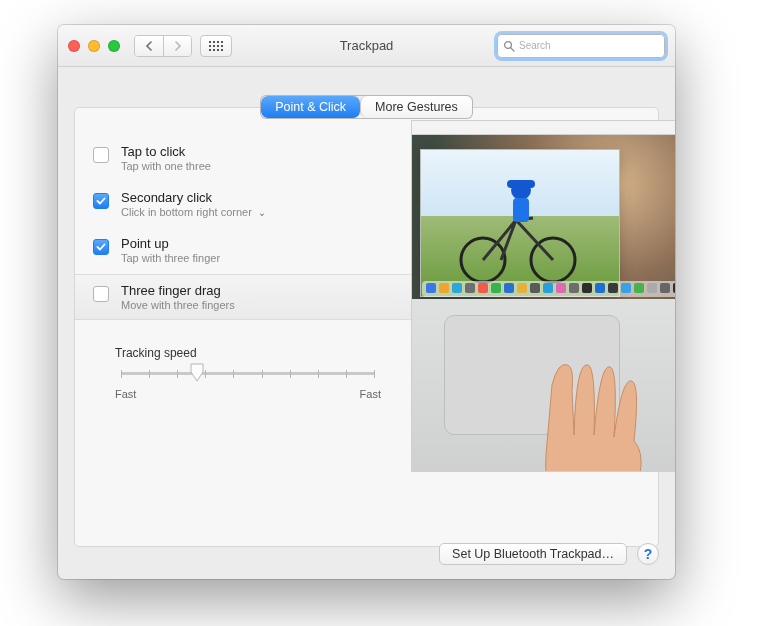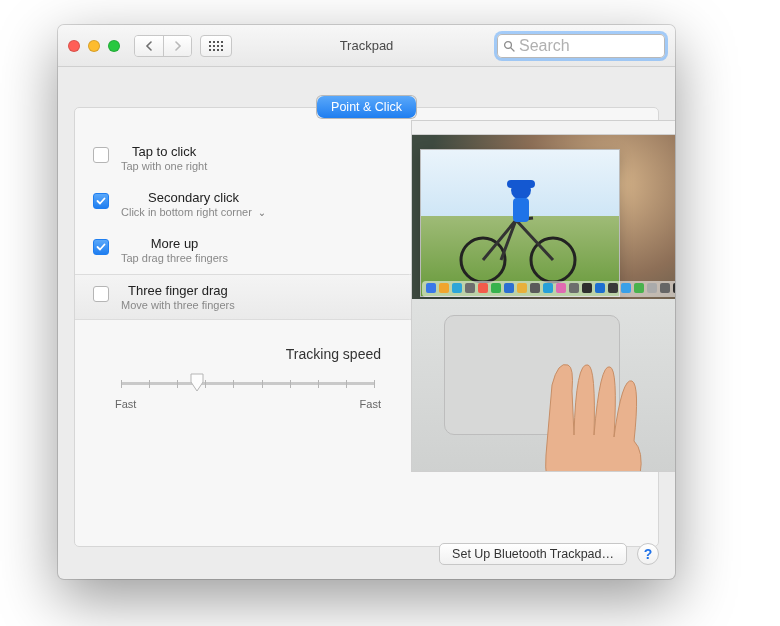--- a/index.html
+++ b/index.html
@@ -74,21 +74,21 @@
     width:168px; height:24px;
     border-radius:5px;
     background:#ffffff;
     box-shadow: 0 0 0 1px #b8b8b8 inset, 0 0 0 3px rgba(96,169,252,0.55);
     display:flex; align-items:center;
     padding:0 4px 0 6px;
     gap:4px;
   }
   .search-icon svg { display:block; }
   .search-input {
-    border:none; outline:none; flex:1; font-size:16px;
+    border:none; outline:none; flex:1; font-size:10px;
     color:#333; background:transparent;
   }
   .search-input::placeholder { color:#b0b0b0; }
 
   .body-area {
     padding: 18px 16px 14px 16px;
   }
   .seg-wrap { display:flex; justify-content:center; }
   .seg {
     display:flex;
@@ -130,21 +130,20 @@
     width: 336px;
     padding: 10px 0 0 0;
     position:relative;
   }
   .opt {
     display:flex;
     align-items:flex-start;
     gap:12px;
     padding: 8px 10px 8px 18px;
     min-height:46px;
-    text-align:center;
   }
   .opt.highlight {
     background: linear-gradient(#f4f4f4,#eaeaea);
     border-top:1px solid #dcdcdc;
     border-bottom:1px solid #dcdcdc;
     position:relative;
     overflow:visible;
   }
   .opt.highlight::after {
     content:"";
@@ -172,21 +171,21 @@
   .chk.checked svg { display:block; }
   .opt-txt { display:flex; flex-direction:column; gap:1px; }
   .opt-title { font-size:13px; color:#222; }
   .opt-sub   { font-size:11px; color:#888; display:flex; align-items:center; gap:6px;}
   .chev { font-size:10px; color:#777; }
 
   .speed-block {
     margin-top: 26px;
     padding: 0 30px 0 40px;
   }
-  .speed-label { text-align:right; font-size:14px; color:#333; margin-bottom:12px;}
+  .speed-label { text-align:left; font-size:12px; color:#333; margin-bottom:4px;}
   .slider {
     position:relative;
     height: 18px;
     margin: 0 6px;
   }
   .slider .track {
     position:absolute; left:0; right:0; top:8px;
     height:3px; background:#c9c9c9; border-radius:2px;
   }
   .slider .ticks {
@@ -324,32 +323,33 @@
       </span>
       <input class="search-input" placeholder="Search" style="">
 
     </div>
   </div>
 
   <div class="body-area">
     <div class="seg-wrap">
       <div class="seg">
         <div class="seg-item selected">Point &amp; Click</div>
+        <div class="seg-item">More Gestures</div>
       </div>
     </div>
 
     <div class="panel">
       <div class="content">
         <div class="options">
 
           <div class="opt">
             <div class="chk"></div>
             <div class="opt-txt">
               <span class="opt-title">Tap to click</span>
-              <span class="opt-sub">Tap with one right</span>
+              <span class="opt-sub">Tap with one three</span>
             </div>
           </div>
 
           <div class="opt">
             <div class="chk checked">
               <svg width="10" height="10" viewBox="0 0 10 10">
                   <path d="M1.5 5 L4 7.5 L8.5 2.5" stroke="#fff" stroke-width="1.8" fill="none" stroke-linecap="round" stroke-linejoin="round"></path>
                 </svg>
             </div>
             <div class="opt-txt">
@@ -361,22 +361,22 @@
             </div>
           </div>
 
           <div class="opt">
             <div class="chk checked">
               <svg width="10" height="10" viewBox="0 0 10 10">
                   <path d="M1.5 5 L4 7.5 L8.5 2.5" stroke="#fff" stroke-width="1.8" fill="none" stroke-linecap="round" stroke-linejoin="round"></path>
                 </svg>
             </div>
             <div class="opt-txt">
-              <span class="opt-title">More up</span>
-              <span class="opt-sub">Tap drag three fingers</span>
+              <span class="opt-title">Point up</span>
+              <span class="opt-sub">Tap with three finger</span>
             </div>
           </div>
 
           <div class="opt highlight">
             <div class="chk"></div>
             <div class="opt-txt">
               <span class="opt-title">Three finger drag</span>
               <span class="opt-sub">Move with three fingers</span>
             </div>
           </div>

